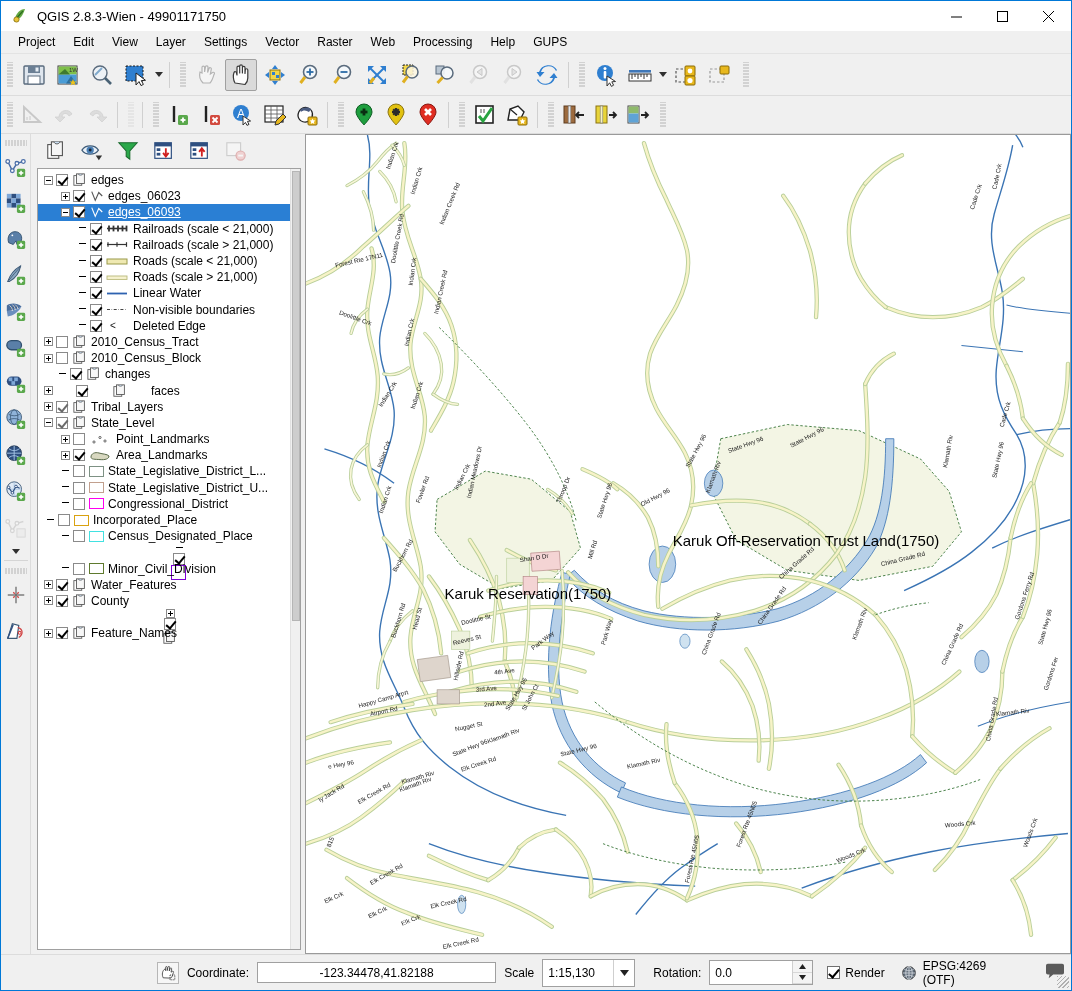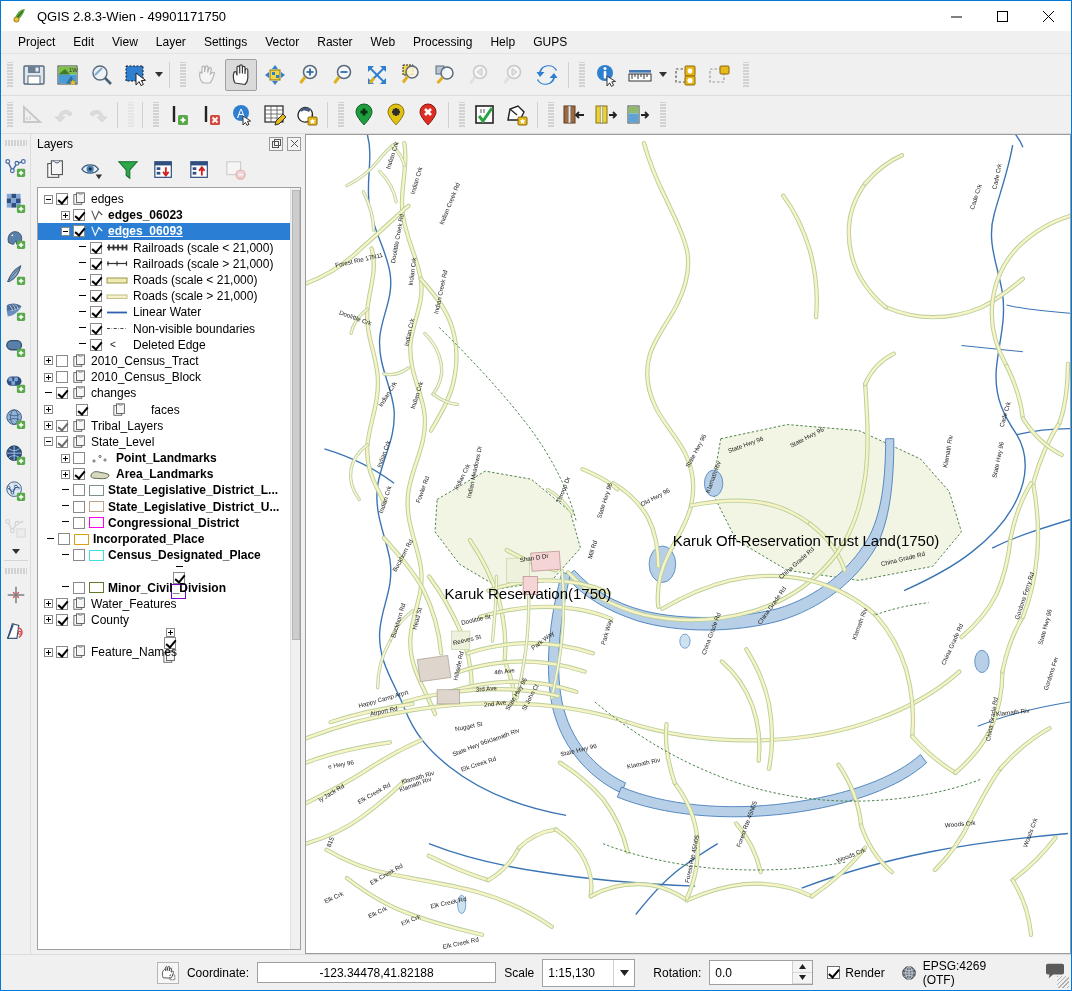--- a/index.html
+++ b/index.html
@@ -126,21 +126,21 @@
   .cb.on::after {
     content:""; position:absolute; left:3px; top:0px; width:4px; height:8px;
     border:solid #000; border-width:0 2px 2px 0; transform:rotate(40deg);
   }
   .cb.ongrey::after {
     content:""; position:absolute; left:3px; top:0px; width:4px; height:8px;
     border:solid #6b6b6b; border-width:0 2px 2px 0; transform:rotate(40deg);
   }
   .licon { width:15px; flex:0 0 15px; margin-right:4px; display:flex; align-items:center; justify-content:center;}
   .lbl { font-size:12px; overflow:hidden; text-overflow:ellipsis; }
-  .lbl.b { font-weight:bold; }
+  .lbl.b { font-weight:normal; }
   .lbl.u { text-decoration:underline; }
   .sw { width:15px; height:11px; border:1.6px solid #555; flex:0 0 15px; margin-right:4px; }
   
   .lsym { width:22px; flex:0 0 22px; margin-right:5px; display:flex; align-items:center; justify-content:center;}
 
   .v-scroll {
     position:absolute; right:0; top:0; width:10px; bottom:0; background:#f0f0f0; border-left:1px solid #e0e0e0;
   }
   .v-thumb { position:absolute; left:1px; width:8px; background:#cdcdcd; border:1px solid #b5b5b5;}
 
@@ -724,35 +724,20 @@
         <svg width="22" height="22" viewBox="0 0 24 24">
           <path d="M3 20 L8 4 L15 6 L13 20 Z" fill="#fff" stroke="#3d5a77" stroke-width="1.3"></path>
           <path d="M14 8 C20 10 20 16 15 19" fill="none" stroke="#d04040" stroke-width="1.3"></path>
           <circle cx="16" cy="14" r="1.6" fill="#fff" stroke="#d04040" stroke-width="1.2"></circle>
           <line x1="3" y1="20" x2="9" y2="5" stroke="#2e4f80" stroke-width="1.6"></line>
         </svg>
       </div>
     </div>
 
     <div class="layers-panel">
-      <div class="panel-title">
-        <span class="ttl">Layers</span>
-        <span class="pt-btn">
-          <svg width="9" height="9">
-              <rect x="0.5" y="2.5" width="6" height="6" fill="none" stroke="#555"></rect>
-              <rect x="2.5" y="0.5" width="6" height="6" fill="none" stroke="#555"></rect>
-            </svg>
-        </span>
-        <span class="pt-btn">
-          <svg width="9" height="9">
-              <line x1="1" y1="1" x2="8" y2="8" stroke="#555"></line>
-              <line x1="8" y1="1" x2="1" y2="8" stroke="#555"></line>
-            </svg>
-        </span>
-      </div>
 
       <div class="layers-toolbar">
         <div class="ltb">
           <svg width="22" height="22" viewBox="0 0 24 24">
             <rect x="3" y="5" width="12" height="15" fill="#fff" stroke="#555" stroke-width="1.2"></rect>
             <rect x="7" y="2" width="12" height="15" fill="#f5f5f5" stroke="#555" stroke-width="1.2"></rect>
             <path d="M10 2 C10 5 16 5 16 2" fill="#c9ddf0" stroke="#555" stroke-width="1"></path>
           </svg>
         </div>
         <div class="ltb">
@@ -932,21 +917,21 @@
               <span class="cb"></span>
               <span class="licon">
                 <svg width="14" height="14" viewBox="0 0 16 16">
     <rect x="1" y="3" width="9" height="11" fill="#fff" stroke="#555" stroke-width="1"></rect>
     <rect x="4" y="1" width="9" height="11" fill="#f7f7f7" stroke="#555" stroke-width="1"></rect>
     <path d="M6 1 C6 3 11 3 11 1" fill="#c9ddf0" stroke="#555" stroke-width=".8"></path>
                 </svg>
               </span>
               <span class="lbl">2010_Census_Block</span>
             </div>
-            <div class="row" style="padding-left: 6px;">
+            <div class="row" style="padding-left: 20px;">
               <span class="exp none"></span>
               <span class="cb on"></span>
               <span class="licon">
                 <svg width="14" height="14" viewBox="0 0 16 16">
     <rect x="1" y="3" width="9" height="11" fill="#fff" stroke="#555" stroke-width="1"></rect>
     <rect x="4" y="1" width="9" height="11" fill="#f7f7f7" stroke="#555" stroke-width="1"></rect>
     <path d="M6 1 C6 3 11 3 11 1" fill="#c9ddf0" stroke="#555" stroke-width=".8"></path>
                 </svg>
               </span>
               <span class="lbl">changes</span>

